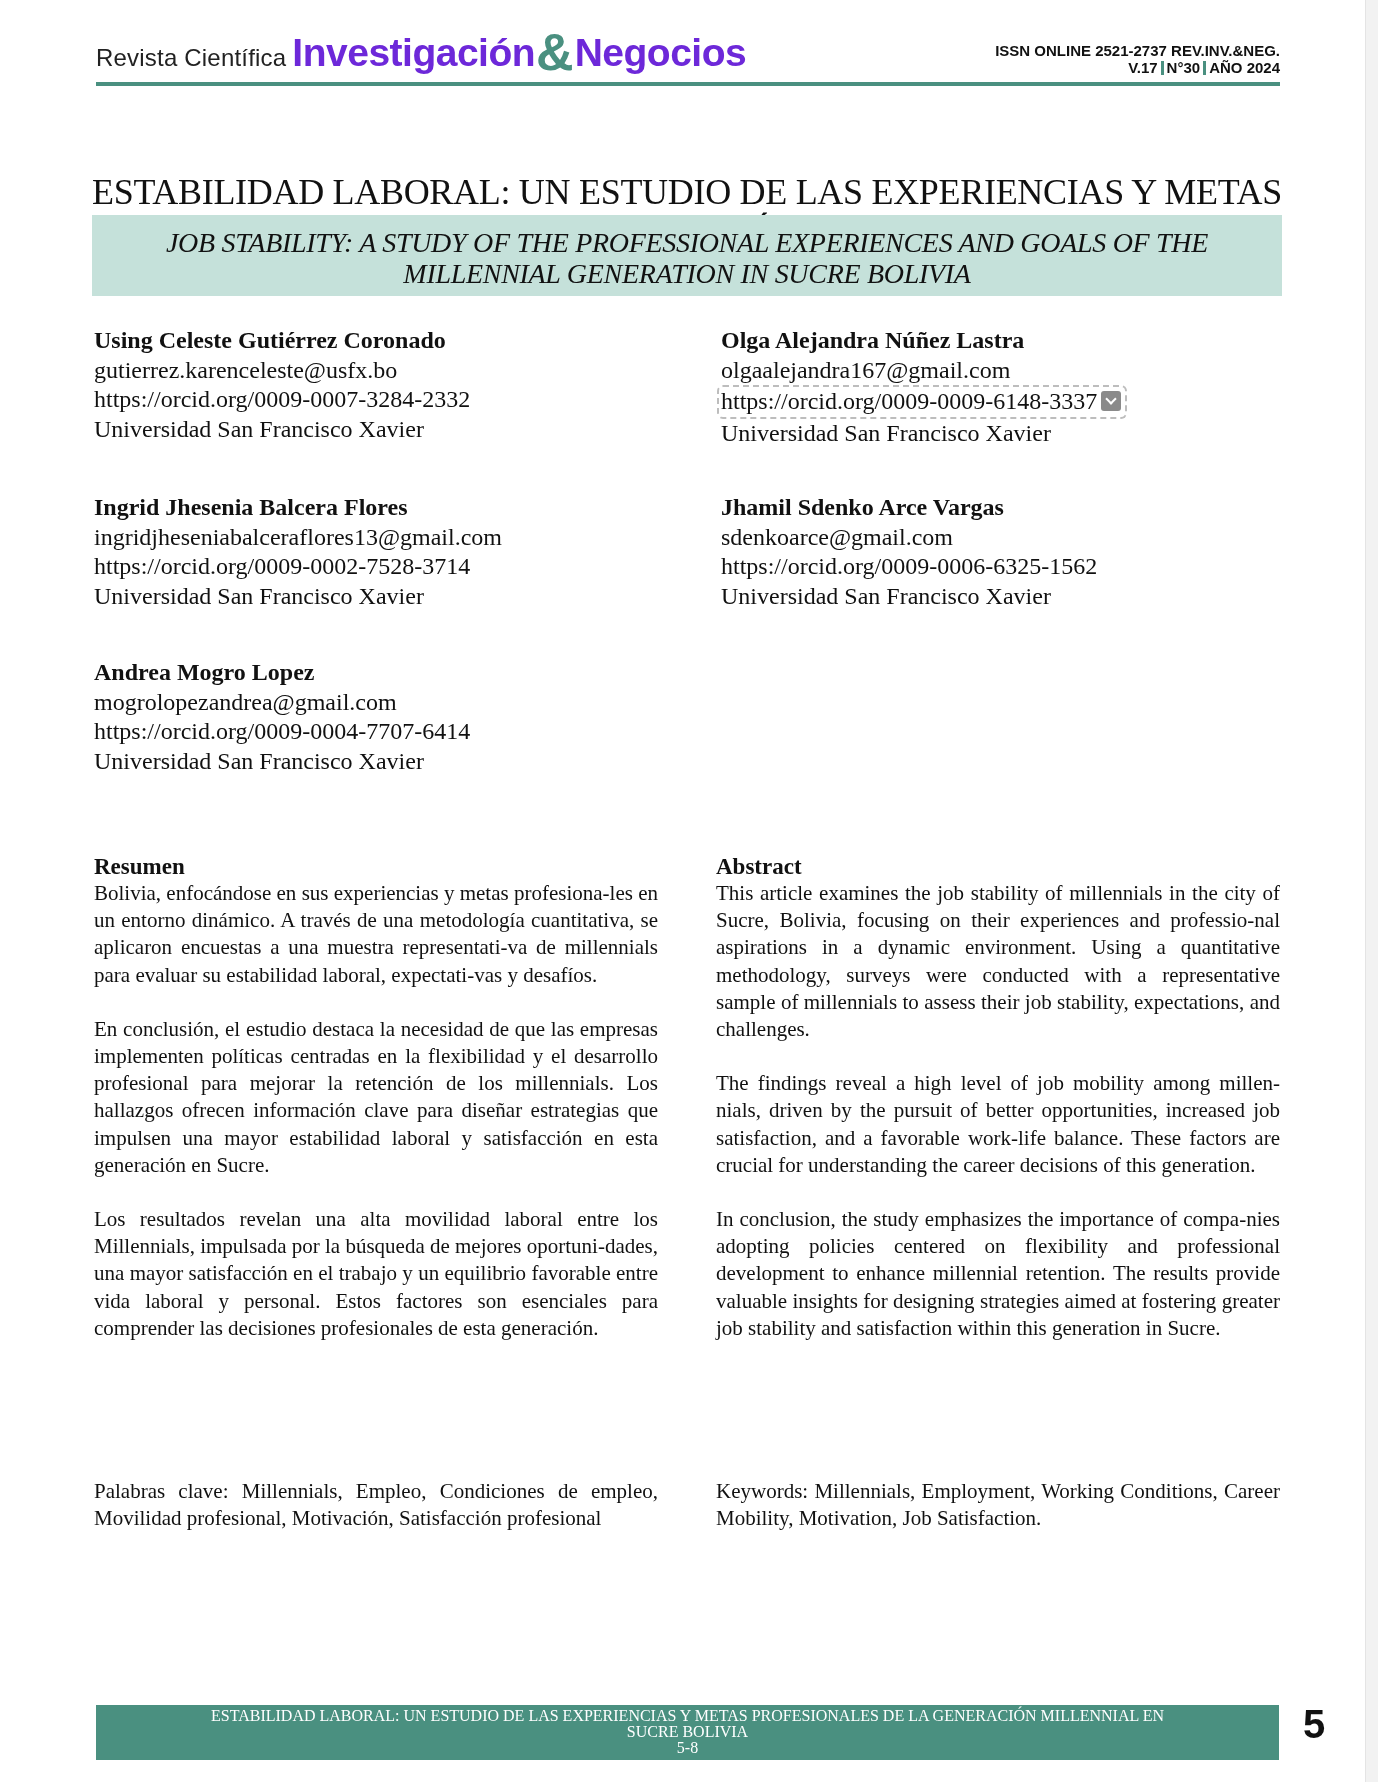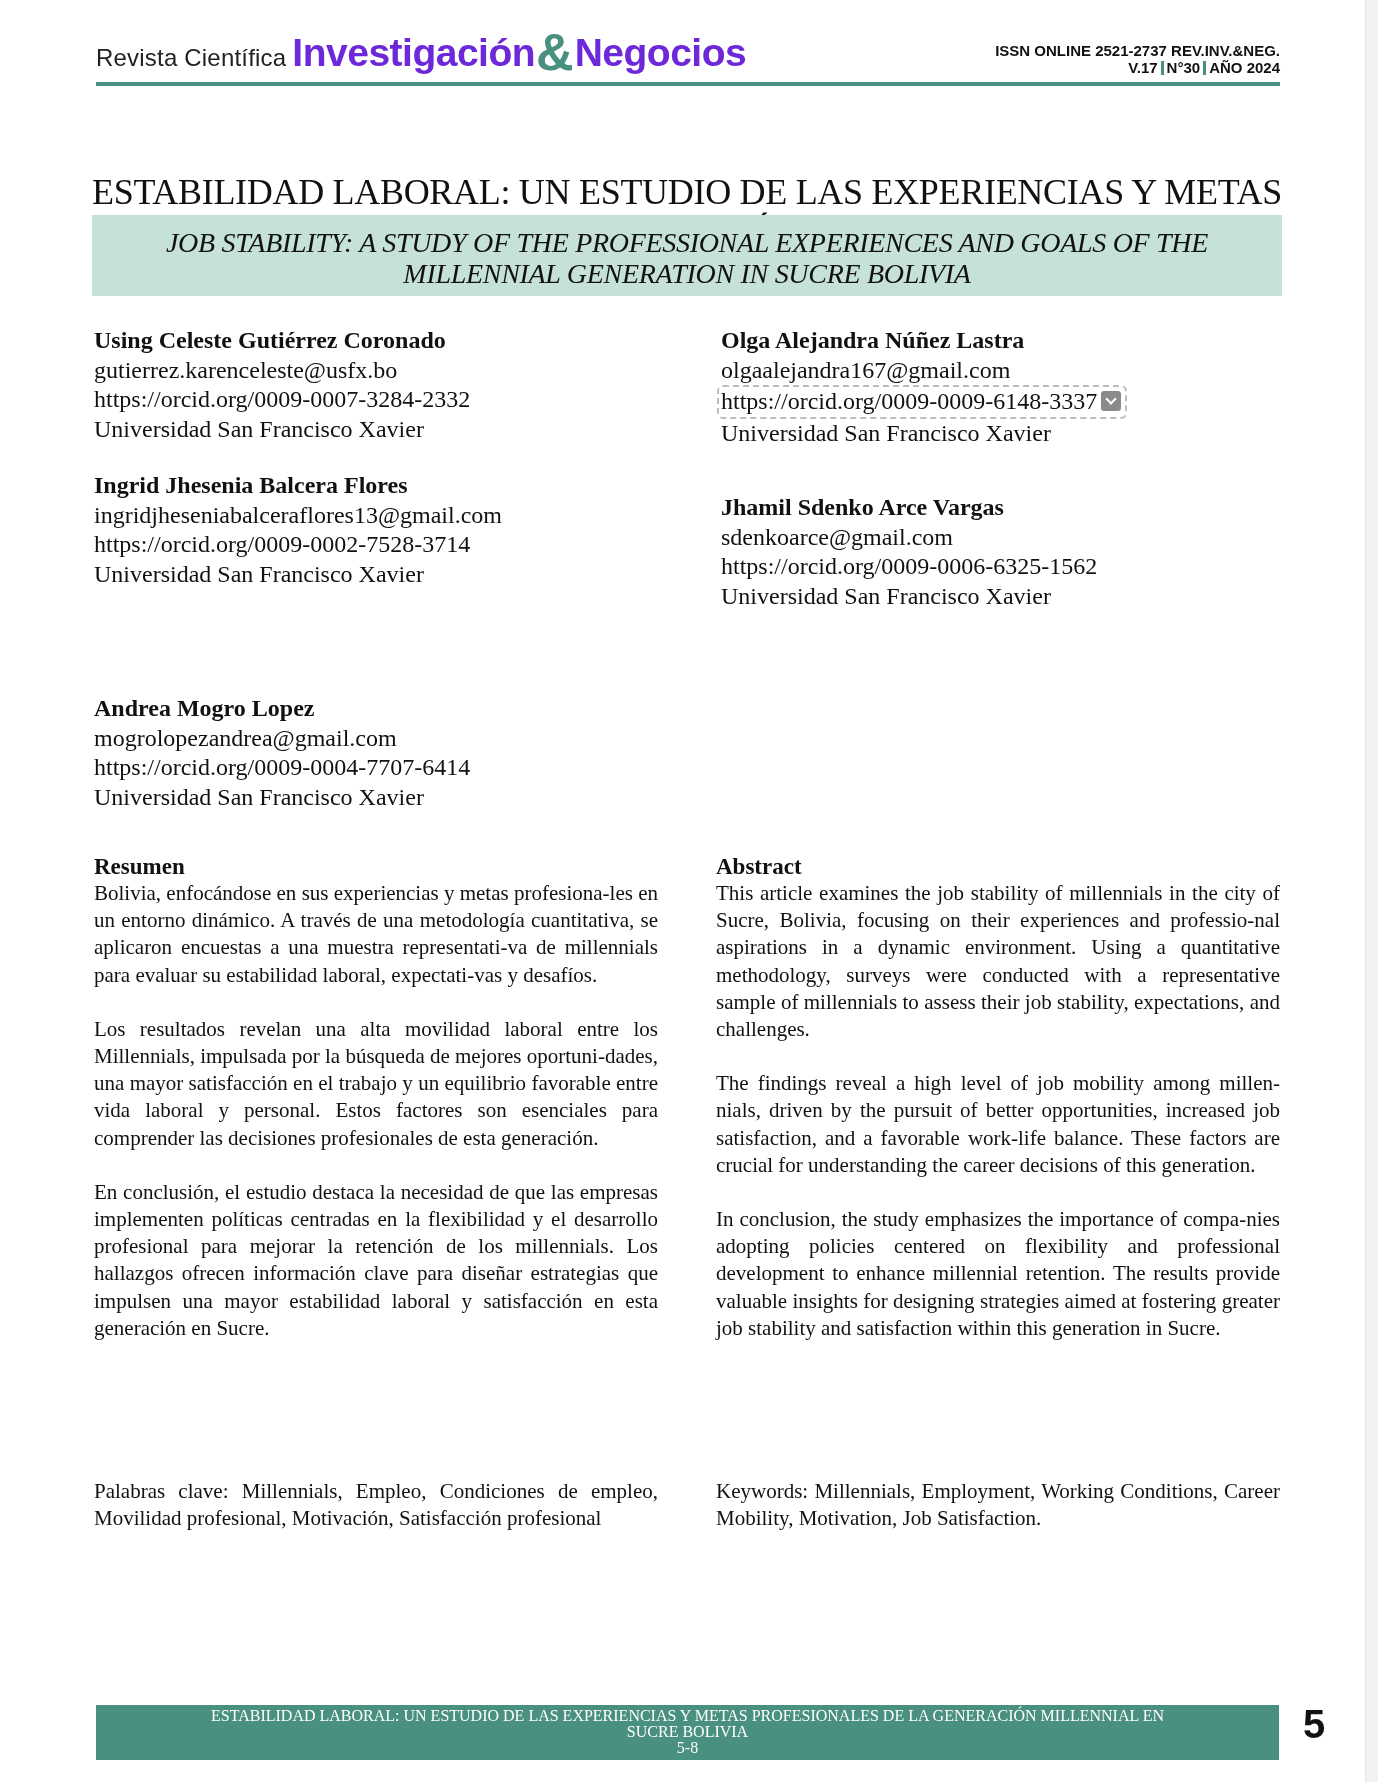--- a/index.html
+++ b/index.html
@@ -79,44 +79,44 @@
   <div>gutierrez.karenceleste@usfx.bo</div>
   <div>https://orcid.org/0009-0007-3284-2332</div>
   <div>Universidad San Francisco Xavier</div>
 </div>
 <div class="author" style="left:721px; top:326px;">
   <div class="name">Olga Alejandra Núñez Lastra</div>
   <div>olgaalejandra167@gmail.com</div>
   <div><span class="orcid-focus"><span>https://orcid.org/0009-0009-6148-3337</span><span class="chev"></span></span></div>
   <div>Universidad San Francisco Xavier</div>
 </div>
-<div class="author" style="left:94px; top:471px;">
+<div class="author" style="left:94px; top:493px;">
   <div class="name">Ingrid Jhesenia Balcera Flores</div>
   <div>ingridjheseniabalceraflores13@gmail.com</div>
   <div>https://orcid.org/0009-0002-7528-3714</div>
   <div>Universidad San Francisco Xavier</div>
 </div>
 <div class="author" style="left:721px; top:493px;">
   <div class="name">Jhamil Sdenko Arce Vargas</div>
   <div>sdenkoarce@gmail.com</div>
   <div>https://orcid.org/0009-0006-6325-1562</div>
   <div>Universidad San Francisco Xavier</div>
 </div>
-<div class="author" style="left:94px; top:658px;margin-top:36px;">
+<div class="author" style="left:94px; top:658px;">
   <div class="name">Andrea Mogro Lopez</div>
   <div>mogrolopezandrea@gmail.com</div>
   <div>https://orcid.org/0009-0004-7707-6414</div>
   <div>Universidad San Francisco Xavier</div>
 </div>
 
 <div class="col" style="left:94px; top:853px;">
   <h3>Resumen</h3>
   <p>Bolivia, enfocándose en sus experiencias y metas profesiona-les en un entorno dinámico. A través de una metodología cuantitativa, se aplicaron encuestas a una muestra representati-va de millennials para evaluar su estabilidad laboral, expectati-vas y desafíos.</p>
+  <p>En conclusión, el estudio destaca la necesidad de que las empresas implementen políticas centradas en la flexibilidad y el desarrollo profesional para mejorar la retención de los millennials. Los hallazgos ofrecen información clave para diseñar estrategias que impulsen una mayor estabilidad laboral y satisfacción en esta generación en Sucre.</p>
   <p>Los resultados revelan una alta movilidad laboral entre los Millennials, impulsada por la búsqueda de mejores oportuni-dades, una mayor satisfacción en el trabajo y un equilibrio favorable entre vida laboral y personal. Estos factores son esenciales para comprender las decisiones profesionales de esta generación.</p>
-  <p>En conclusión, el estudio destaca la necesidad de que las empresas implementen políticas centradas en la flexibilidad y el desarrollo profesional para mejorar la retención de los millennials. Los hallazgos ofrecen información clave para diseñar estrategias que impulsen una mayor estabilidad laboral y satisfacción en esta generación en Sucre.</p>
 </div>
 
 <div class="col" style="left:716px; top:853px;">
   <h3>Abstract</h3>
   <p>This article examines the job stability of millennials in the city of Sucre, Bolivia, focusing on their experiences and professio-nal aspirations in a dynamic environment. Using a quantitative methodology, surveys were conducted with a representative sample of millennials to assess their job stability, expectations, and challenges.</p>
   <p>The findings reveal a high level of job mobility among millen-nials, driven by the pursuit of better opportunities, increased job satisfaction, and a favorable work-life balance. These factors are crucial for understanding the career decisions of this generation.</p>
   <p>In conclusion, the study emphasizes the importance of compa-nies adopting policies centered on flexibility and professional development to enhance millennial retention. The results provide valuable insights for designing strategies aimed at fostering greater job stability and satisfaction within this generation in Sucre.</p>
 </div>
 
 <div class="kw" style="left:94px; top:1478px;">Palabras clave: Millennials, Empleo, Condiciones de empleo, Movilidad profesional, Motivación, Satisfacción profesional</div>

